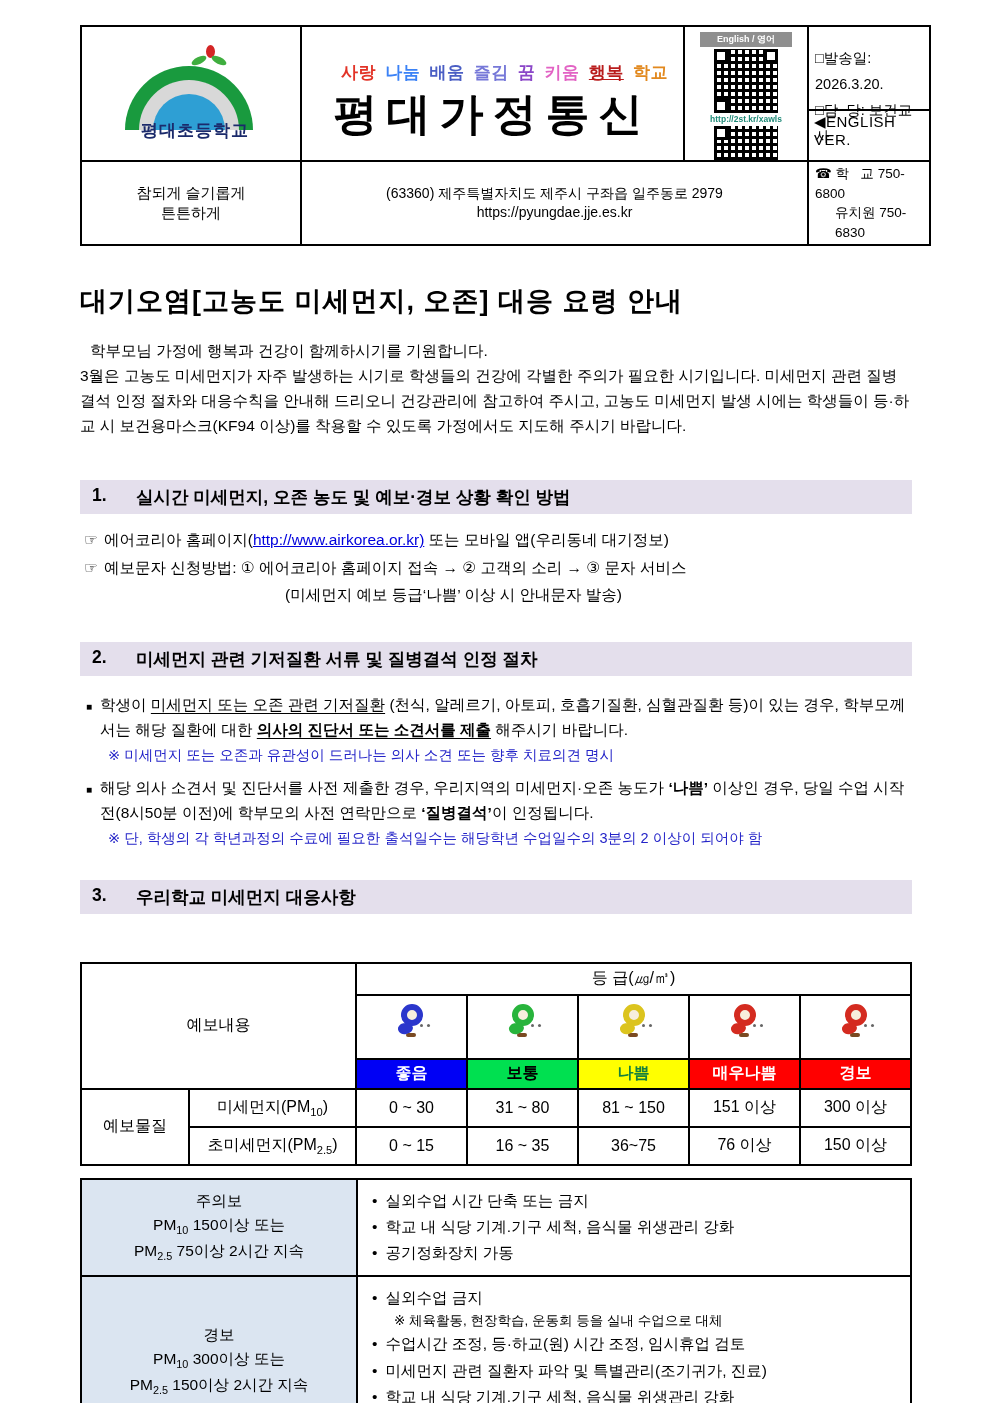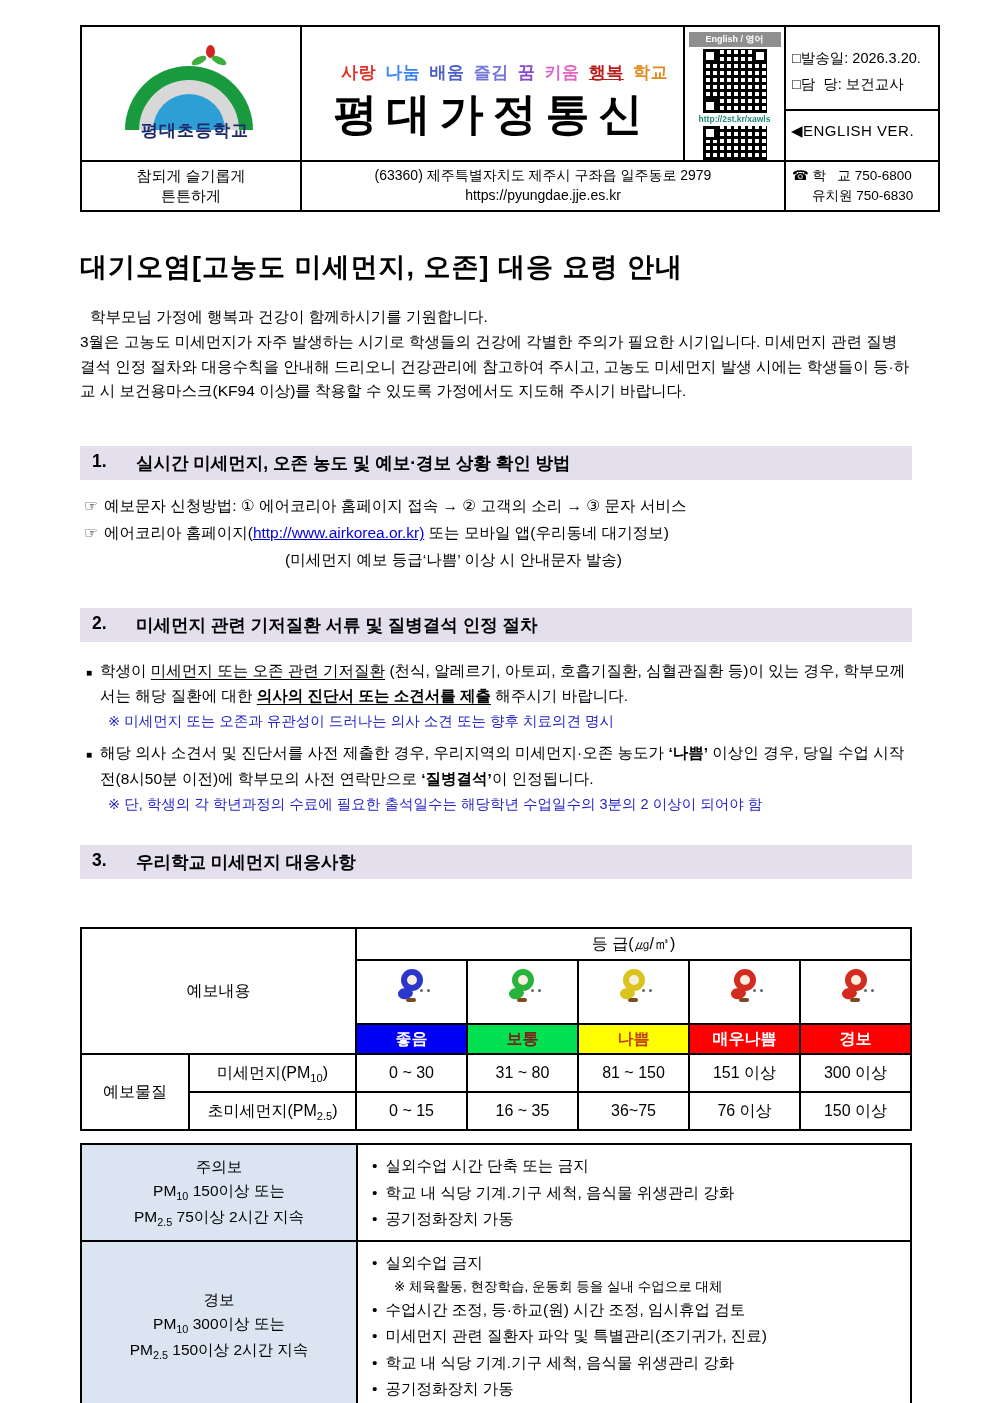--- a/index.html
+++ b/index.html
@@ -9,22 +9,22 @@
     font-family:"Liberation Sans","DejaVu Sans",sans-serif;
     color:#000;
   }
   .page { width:992px; height:1403px; padding:25px 80px 0 80px; }
 
   
   table.masthead { width:832px; border-collapse:collapse; table-layout:fixed; }
   table.masthead td { border:2px solid #000; vertical-align:middle; padding:0; }
   .logo-cell { width:220px; height:118px; text-align:left; }
   .center-cell { width:383px; text-align:center; }
-  .qr-cell { width:101px; text-align:center; vertical-align:top; }
-  .info-cell { width:154px; vertical-align:top; }
+  .qr-cell { width:124px; text-align:center; vertical-align:top; }
+  .info-cell { width:122px; vertical-align:top; }
   .motto-cell { height:50px; text-align:center; font-size:15px; line-height:1.35; }
   .address-cell { text-align:center; font-size:14px; line-height:1.4; }
   .phone-cell { font-size:13.5px; line-height:1.45; padding:2px 4px 2px 6px !important; }
 
   .logo { position:relative; width:160px; height:104px; margin:4px auto 0; }
   .arch-outer { position:absolute; left:14px; bottom:18px; width:128px; height:64px; background:#199a3e; border-radius:64px 64px 0 0; }
   .arch-mid { position:absolute; left:28px; bottom:18px; width:100px; height:50px; background:#d8d8d8; border-radius:50px 50px 0 0; }
   .arch-inner { position:absolute; left:42px; bottom:18px; width:72px; height:36px; background:#2e9fd4; border-radius:36px 36px 0 0; }
   .bud { position:absolute; left:95px; top:1px; width:9px; height:13px; background:#d42525; border-radius:50%; }
   .leaf { position:absolute; width:16px; height:7px; background:#3fae3f; border-radius:50%; }
@@ -174,24 +174,24 @@
     <p class="first">학부모님 가정에 행복과 건강이 함께하시기를 기원합니다.</p>
     <p>3월은 고농도 미세먼지가 자주 발생하는 시기로 학생들의 건강에 각별한 주의가 필요한 시기입니다. 미세먼지 관련 질병결석 인정 절차와 대응수칙을 안내해 드리오니 건강관리에 참고하여 주시고, 고농도 미세먼지 발생 시에는 학생들이 등·하교 시 보건용마스크(KF94 이상)를 착용할 수 있도록 가정에서도 지도해 주시기 바랍니다.</p>
   </div>
 
   <div class="sec-bar">
     <span class="num">1.</span>
     <span>실시간 미세먼지, 오존 농도 및 예보·경보 상황 확인 방법</span>
   </div>
   <div class="sec-body">
     <div>
-      <span class="pointer">☞</span><span>예보문자 신청방법: ① 에어코리아 홈페이지 접속 → ② 고객의 소리 → ③ 문자 서비스</span>
+      <span class="pointer">☞</span><span>에어코리아 홈페이지(</span><a class="link" href="#">http://www.airkorea.or.kr)</a><span> 또는 모바일 앱(우리동네 대기정보)</span>
     </div>
     <div>
-      <span class="pointer">☞</span><span>에어코리아 홈페이지(</span><a class="link" href="#">http://www.airkorea.or.kr)</a><span> 또는 모바일 앱(우리동네 대기정보)</span>
+      <span class="pointer">☞</span><span>예보문자 신청방법: ① 에어코리아 홈페이지 접속 → ② 고객의 소리 → ③ 문자 서비스</span>
     </div>
     <div class="center-note">(미세먼지 예보 등급‘나쁨’ 이상 시 안내문자 발송)</div>
   </div>
 
   <div class="sec-bar" style="margin-top:34px;">
     <span class="num">2.</span>
     <span>미세먼지 관련 기저질환 서류 및 질병결석 인정 절차</span>
   </div>
   <div class="sec-body" style="margin-top:16px; line-height:1.65;">
     <div class="bullet-line">
@@ -268,22 +268,22 @@
               <div class="hood">
                 <div class="dots"></div>
               </div>
               <div class="mbody"></div>
               <div class="feet"></div>
             </div>
       </td>
     </tr>
     <tr class="gt-bands">
       <td style="background-color: rgb(0, 0, 245); color: rgb(255, 255, 255);">좋음</td>
-      <td style="background-color: rgb(0, 224, 80); color: #7f1d1d;">보통</td>
-      <td style="background-color: rgb(255, 255, 0); color: #c2410c;">나쁨</td>
+      <td style="background-color: rgb(0, 224, 80); color: #000000;">보통</td>
+      <td style="background-color: rgb(255, 255, 0); color: #15803d;">나쁨</td>
       <td style="background-color: rgb(255, 0, 0); color: rgb(255, 255, 255);">매우나쁨</td>
       <td style="background-color: rgb(255, 0, 0); color: rgb(255, 255, 255);">경보</td>
     </tr>
     <tr class="gt-vals">
       <td rowspan="2">예보물질</td>
       <td class="name-cell"><span>미세먼지(PM</span><sub class="s">10</sub><span>)</span></td>
       <td>0 ~ 30</td>
       <td>31 ~ 80</td>
       <td>81 ~ 150</td>
       <td>151 이상</td>

